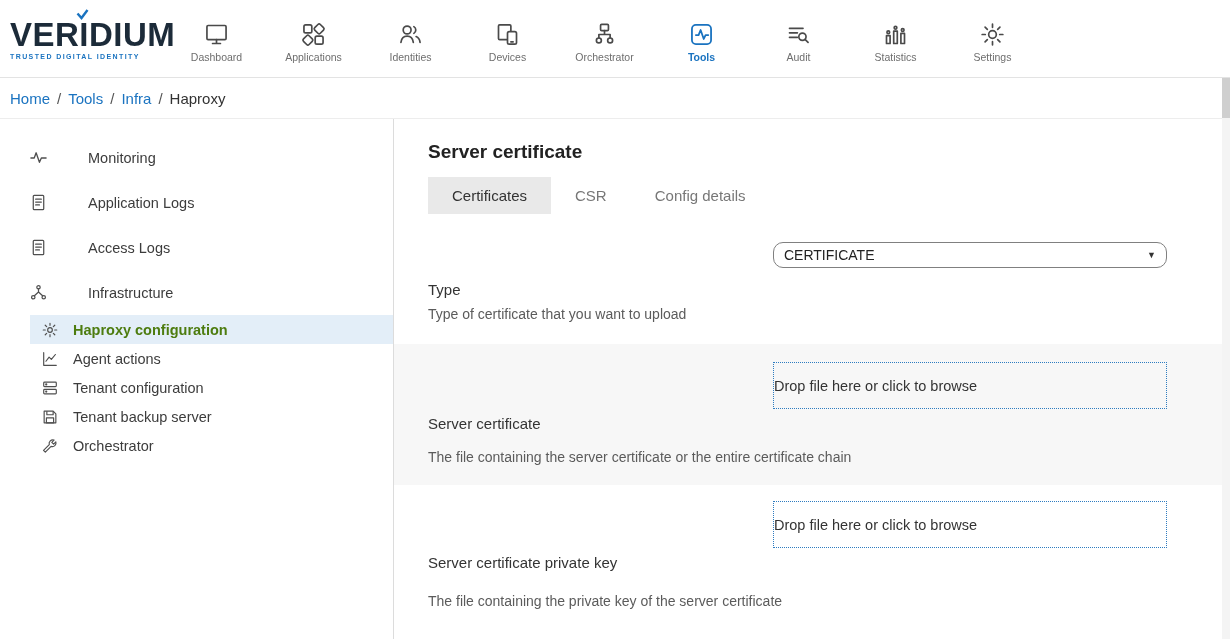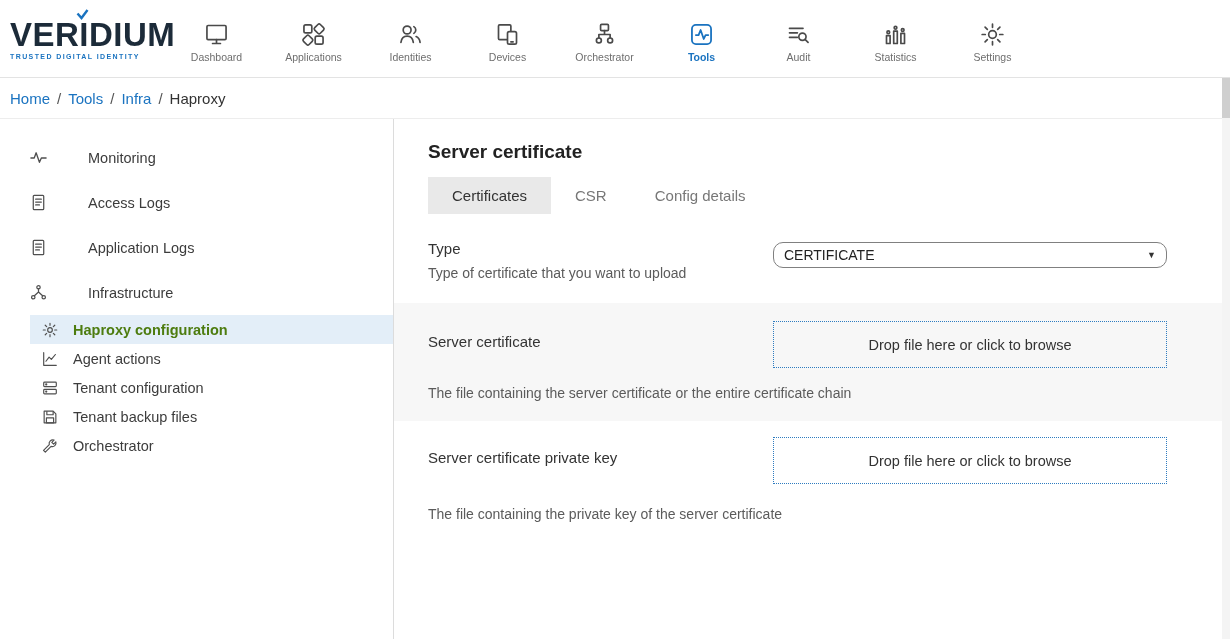--- a/index.html
+++ b/index.html
@@ -39,34 +39,34 @@
   .pad { padding-left:34px; padding-right:63px; }
   .page-title { font-size:19px; font-weight:700; color:#222; }
 
   .tabs { display:flex; align-items:center; margin-top:14px; }
   .tab { font-size:15px; color:#777; padding:10px 24px; cursor:pointer; }
   .tab.active { background:#e9e9e9; color:#333; }
 
   .form { margin-top:26px; }
   .row-top { display:flex; }
   .left-col { flex:1; }
-  .row-label { font-size:15px; color:#333; }
+  .row-label { font-size:15px; color:#333;margin-top:41px; }
   .row-helper { font-size:14px; color:#5b5b5b; margin-top:8px; }
 
   .select { width:394px; height:26px; margin-top:2px; border:1px solid #808080; border-radius:10px;
     display:flex; align-items:center; justify-content:space-between; padding:0 10px;
     font-size:14px; color:#222; cursor:pointer; background:#fff; }
   .caret { font-size:9px; color:#333; }
 
   .form-row.file { margin-top:22px; padding-top:18px; padding-bottom:20px; }
   .form-row.file.white { margin-top:0; padding-top:16px; }
   .form-row.gray { background:#f7f7f7; }
   .file .row-label { flex:1; padding-top:12px; }
   .dropzone { width:394px; height:47px; border:1px dotted #2e7cc0; display:flex; align-items:center;
-    justify-content:center; font-size:14.5px; color:#333; cursor:pointer; }
+    font-size:14.5px; color:#333; cursor:pointer; }
   .file .row-helper { margin-top:17px; }
   .form-row.white .row-helper { margin-top:22px; }
 
   
   .scrollbar { position:absolute; right:0; top:78px; width:8px; height:561px; background:#f4f4f4; }
   .scroll-thumb { width:8px; height:40px; background:#cfcfcf; }
 
   svg { display:block; }
 </style>
 </head>
@@ -200,30 +200,30 @@
       </span>
       <span>Monitoring</span>
     </div>
     <div class="side-item top">
       <span class="side-icon">
         <svg width="19" height="19" viewBox="0 0 20 20" fill="none" stroke="currentColor" stroke-width="1.3" stroke-linecap="round" stroke-linejoin="round">
             <rect x="4.5" y="2.5" width="11" height="15" rx="1"></rect>
             <path d="M7 6.5h6M7 9.5h6M7 12.5h4"></path>
           </svg>
       </span>
-      <span>Access Logs</span>
+      <span>Application Logs</span>
     </div>
     <div class="side-item top">
       <span class="side-icon">
         <svg width="19" height="19" viewBox="0 0 20 20" fill="none" stroke="currentColor" stroke-width="1.3" stroke-linecap="round" stroke-linejoin="round">
             <rect x="4.5" y="2.5" width="11" height="15" rx="1"></rect>
             <path d="M7 6.5h6M7 9.5h6M7 12.5h4"></path>
           </svg>
       </span>
-      <span>Application Logs</span>
+      <span>Access Logs</span>
     </div>
     <div class="side-item top">
       <span class="side-icon">
         <svg width="19" height="19" viewBox="0 0 20 20" fill="none" stroke="currentColor" stroke-width="1.3" stroke-linecap="round" stroke-linejoin="round">
             <circle cx="10" cy="4.5" r="1.8"></circle>
             <circle cx="4.5" cy="15" r="1.8"></circle>
             <circle cx="15.5" cy="15" r="1.8"></circle>
             <path d="M10 6.3v3.2m0 0l-4.3 3.9M10 9.5l4.3 3.9"></path>
           </svg>
       </span>
@@ -260,21 +260,21 @@
       <span>Tenant configuration</span>
     </div>
     <div class="side-item sub">
       <span class="side-icon">
         <svg width="18" height="18" viewBox="0 0 20 20" fill="none" stroke="currentColor" stroke-width="1.3" stroke-linejoin="round">
             <path d="M3.5 3.5h10l3 3v10h-13z"></path>
             <path d="M6.5 3.5v4h7v-4"></path>
             <rect x="6" y="11" width="8" height="5.5"></rect>
           </svg>
       </span>
-      <span>Tenant backup files</span>
+      <span>Tenant backup server</span>
     </div>
     <div class="side-item sub">
       <span class="side-icon">
         <svg width="18" height="18" viewBox="0 0 20 20" fill="none" stroke="currentColor" stroke-width="1.3" stroke-linecap="round" stroke-linejoin="round">
             <path d="M16.5 5.5a4 4 0 01-5.3 4.9l-6.4 6.4-2-2 6.4-6.4a4 4 0 015.3-4.9L12 6l2 2 2.5-2.5z"></path>
           </svg>
       </span>
       <span>Orchestrator</span>
     </div>
   </aside>

